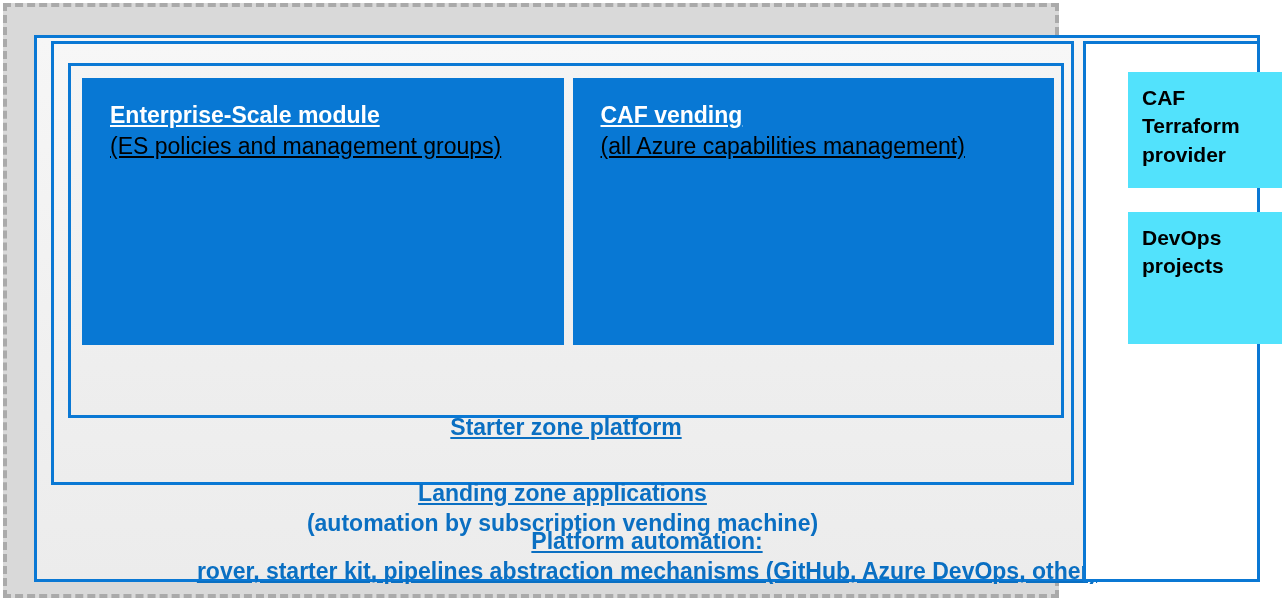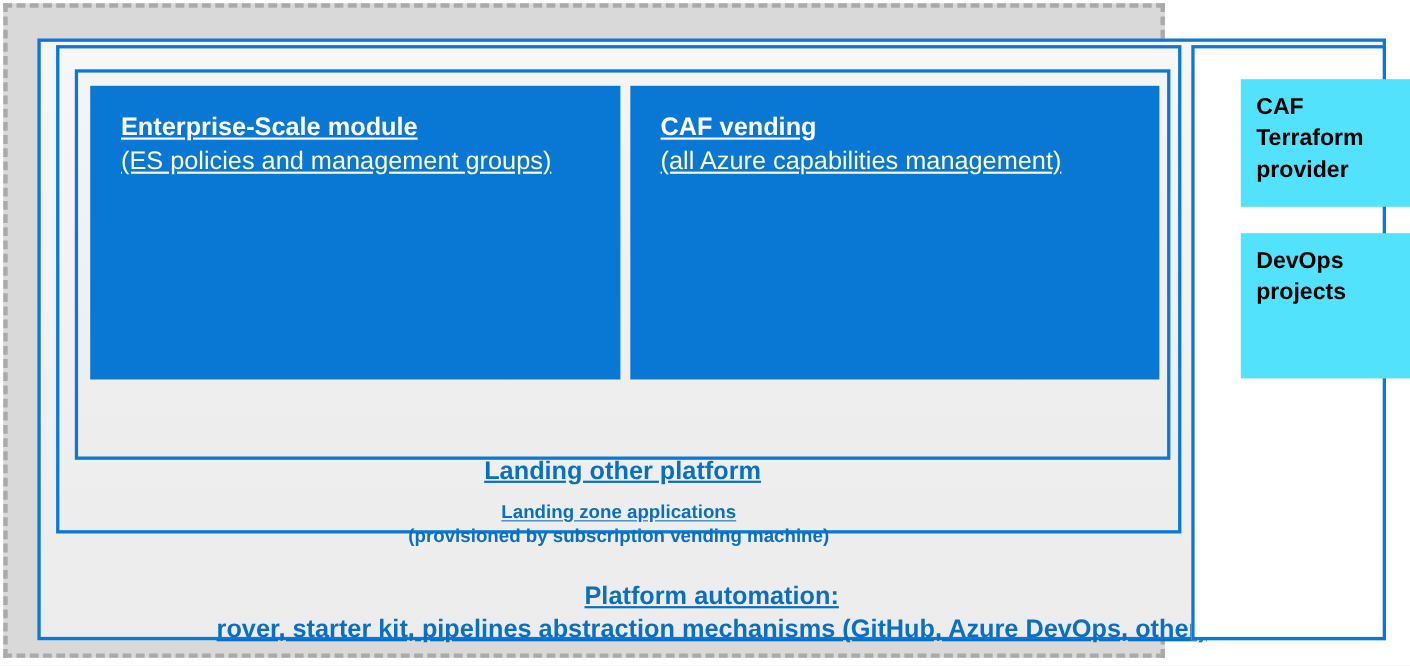--- a/index.html
+++ b/index.html
@@ -85,21 +85,21 @@
   }
   .module-title {
     color: #ffffff;
     font-size: 23px;
     font-weight: bold;
     line-height: 1.33;
     text-decoration: underline;
     text-underline-offset: 2px;
   }
   .module-sub {
-    color: #fef9c3;
+    color: #000000;
     font-size: 23px;
     font-weight: normal;
     line-height: 1.33;
     text-decoration: underline;
     text-underline-offset: 2px;
   }
 
   
   .caption {
     position: absolute;
@@ -112,22 +112,22 @@
   .cap-underline {
     text-decoration: underline;
     text-underline-offset: 2px;
   }
 
   .cap-platform {
     top: 348px;
     font-size: 23px;
   }
   .cap-apps {
-    top: 411px;
-    font-size: 17px;
+    top: 435px;
+    font-size: 23px;
     line-height: 1.3;
   }
   .cap-auto {
     top: 489px;
     font-size: 23px;
     line-height: 1.3;
   }
 
   
   .side-panel {
@@ -176,28 +176,28 @@
             </div>
 
             <div class="module-card">
               <div class="module-title">CAF vending</div>
               <div class="module-sub">(all Azure capabilities management)</div>
             </div>
 
           </div>
 
           <div class="caption cap-platform">
-            <span class="cap-underline">Landing other platform</span>
+            <span class="cap-underline">Starter zone platform</span>
           </div>
 
         </div>
 
         <div class="caption cap-apps">
           <div><span class="cap-underline">Landing zone applications</span></div>
-          <div><span>(provisioned by subscription vending machine)</span></div>
+          <div><span>(automation by subscription vending machine)</span></div>
         </div>
 
       </div>
 
       <div class="caption cap-auto">
         <div><span class="cap-underline">Platform automation:</span></div>
         <div><span class="cap-underline">rover, starter kit, pipelines abstraction mechanisms (GitHub, Azure DevOps, other)</span></div>
       </div>
 
       <div class="side-panel">

